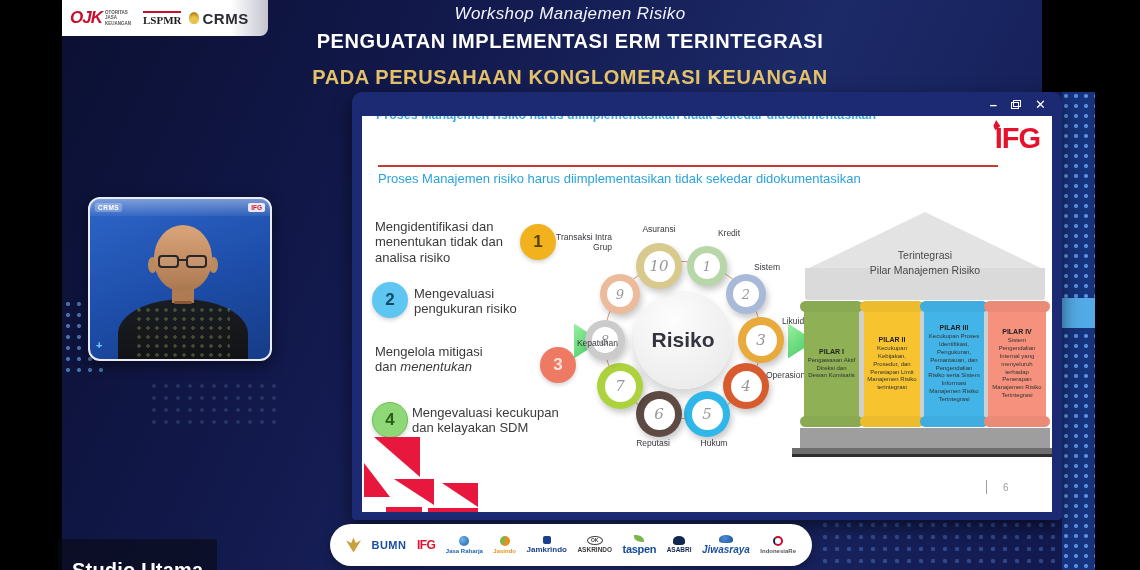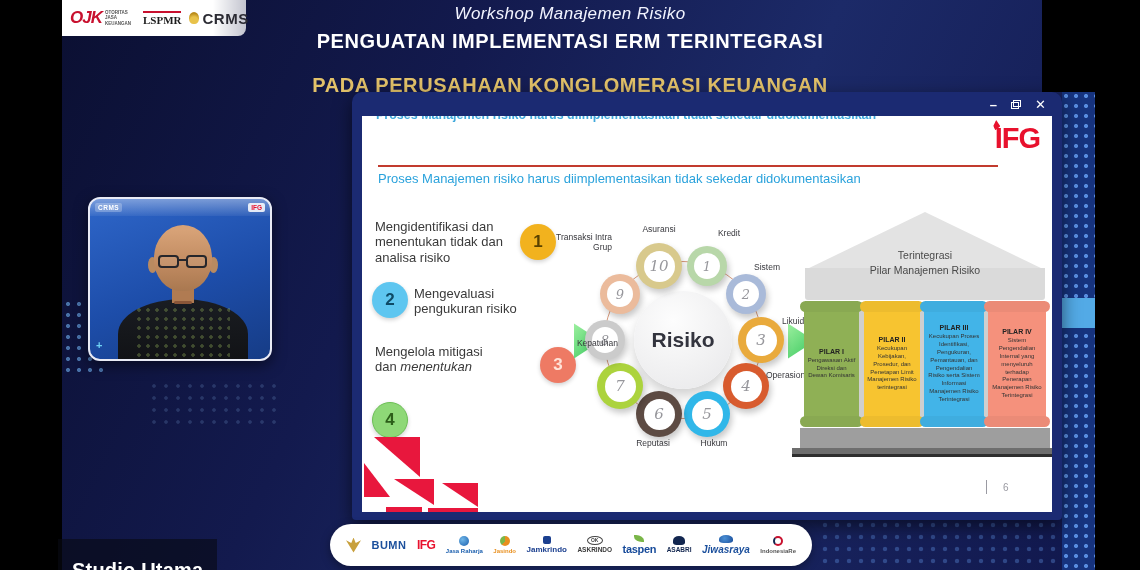--- a/index.html
+++ b/index.html
@@ -20,34 +20,34 @@
     background-image:radial-gradient(circle at 4px 4px,rgba(120,190,255,.55) 1.6px,transparent 2.4px);
     background-size:11px 11px;}
   .bg-dots2{position:absolute;left:150px;top:382px;width:130px;height:46px;opacity:.35;
     background-image:radial-gradient(circle at 4px 4px,rgba(150,200,255,.5) 1.4px,transparent 2.2px);
     background-size:12px 12px;}
   .bg-dots3{position:absolute;left:820px;top:520px;width:240px;height:50px;opacity:.5;
     background-image:radial-gradient(circle at 5px 5px,rgba(110,170,255,.6) 1.8px,transparent 2.6px);
     background-size:12px 12px;}
 
   
-  .logo-box{position:absolute;left:62px;top:0;width:184px;height:36px;background:linear-gradient(90deg,#ffffff 82%,rgba(255,255,255,.75));
+  .logo-box{position:absolute;left:62px;top:0;width:206px;height:36px;background:linear-gradient(90deg,#ffffff 82%,rgba(255,255,255,.75));
     border-radius:0 0 8px 0;display:flex;align-items:center;gap:8px;padding:3px 8px;}
   .ojk-wrap{display:flex;align-items:center;gap:3px;}
   .ojk-mark{font-weight:bold;font-style:italic;color:#c8102e;font-size:17px;letter-spacing:-1px;}
   .ojk-sub{font-size:4.5px;color:#555;width:30px;line-height:1.2;font-weight:bold;}
   .lspmr-mark{font-family:"Liberation Serif",serif;font-weight:bold;font-size:11px;color:#1c1c1c;border-top:2px solid #c8102e;padding-top:1px;}
   .crms-wrap{display:flex;align-items:center;gap:3px;}
   .crms-flame{width:10px;height:12px;background:radial-gradient(circle at 50% 75%,#e8c24a 40%,#b98a18 75%);border-radius:50% 50% 45% 45%;}
   .crms-mark{font-weight:bold;font-size:15px;color:#2b2b33;letter-spacing:.5px;}
   .crms-side{font-size:4px;color:#999;line-height:1.2;width:34px;}
   .head-text{position:absolute;left:180px;top:4px;width:780px;text-align:center;color:#fff;}
   .head-line1{font-style:italic;font-size:17px;letter-spacing:.4px;color:#f2f4ff;}
   .head-line2{font-weight:bold;font-size:20px;letter-spacing:.6px;margin-top:6px;color:#ffffff;}
-  .head-line3{font-weight:bold;font-size:20px;letter-spacing:.6px;margin-top:21px;color:#e3c269;}
+  .head-line3{font-weight:bold;font-size:20px;letter-spacing:.6px;margin-top:13px;color:#e3c269;}
 
   
   .webcam{position:absolute;left:88px;top:197px;width:184px;height:164px;border-radius:12px;
     border:2px solid #e9ebf5;overflow:hidden;background:linear-gradient(160deg,#2a62c8,#16駿)}
   .webcam{background:linear-gradient(160deg,#2e66c9 0%,#1d4da9 55%,#163c86 100%);box-shadow:0 4px 14px rgba(0,0,0,.5);}
   .cam-strip{position:absolute;left:0;top:0;width:100%;height:17px;
     background:linear-gradient(180deg,rgba(255,255,255,.38),rgba(255,255,255,.06));display:flex;justify-content:space-between;align-items:center;padding:0 5px;}
   .cam-badge-l{font-size:6.5px;font-weight:bold;color:#fff;background:rgba(255,255,255,.25);border-radius:2px;padding:1px 3px;letter-spacing:.5px;}
   .cam-badge-r{font-size:6.5px;font-weight:bold;color:#e8112d;background:rgba(255,255,255,.85);border-radius:2px;padding:1px 3px;}
   .cam-circuit{position:absolute;left:6px;bottom:8px;color:#6fd2f5;font-size:11px;font-weight:bold;}
@@ -264,20 +264,21 @@
       <div class="s-sub">Proses Manajemen risiko harus diimplementasikan tidak sekedar didokumentasikan</div>
       <div class="ifg">IFG</div>
 
       <div class="step-text st1">Mengidentifikasi dan menentukan tidak dan analisa risiko</div>
       <div class="snum sc1">1</div>
       <div class="snum sc2">2</div>
       <div class="step-text st2">Mengevaluasi pengukuran risiko</div>
       <div class="step-text st3"><span>Mengelola mitigasi dan</span> <i>menentukan</i></div>
       <div class="snum sc3">3</div>
       <div class="snum sc4">4</div>
+      <div class="step-text st4">Mengevaluasi kecukupan dan kelayakan SDM</div>
 
       <div class="garrow ga1"></div>
       <div class="garrow ga2"></div>
 
       <div class="hub">
         <div class="hub-ring"></div>
         <div class="hub-center">Risiko</div>
         <div class="node n-lg nd0">
             <span class="in">10</span>
           </div>

